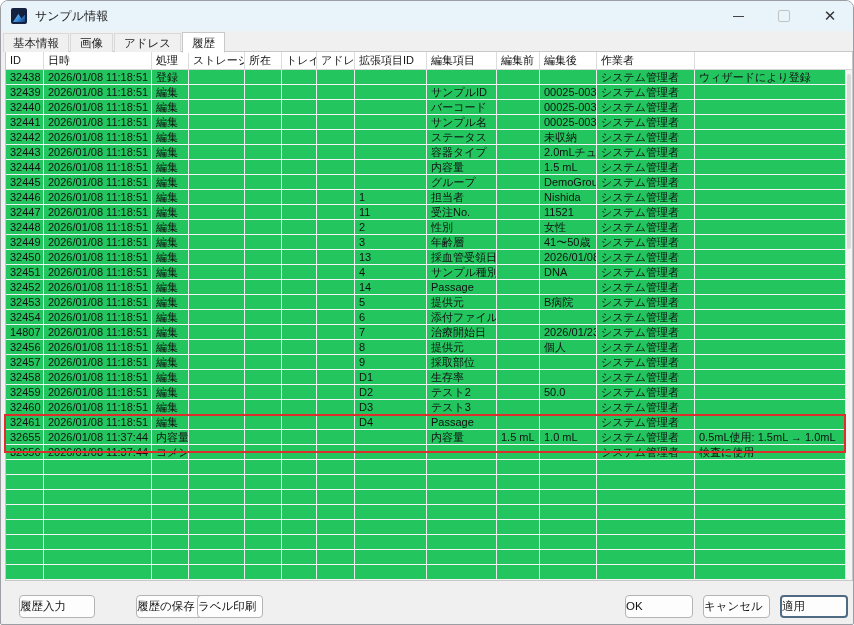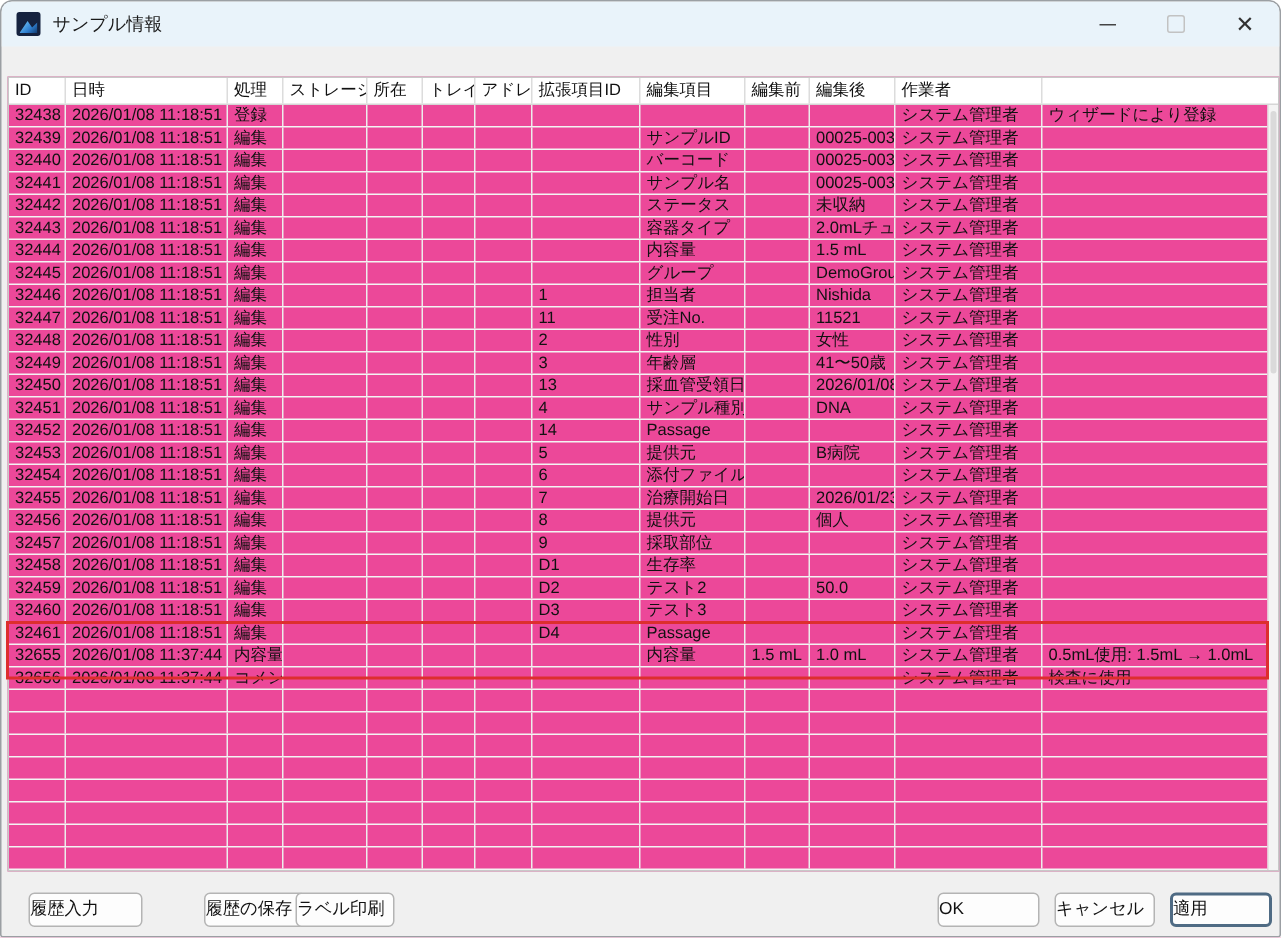--- a/index.html
+++ b/index.html
@@ -32,21 +32,21 @@
     height:19px; line-height:18px; padding:0 9px; font-size:11.5px; color:#222;
     background:#f0f0f0; border:1px solid #d9d9d9; border-bottom:none; margin-right:1px;
   }
   .tab.active {
     height:21px; line-height:20px; background:#ffffff; position:relative; top:1px;
     border:1px solid #c8c8c8; border-bottom:1px solid #ffffff; z-index:6;
   }
   
   .table-wrap {
     position:absolute; left:4px; top:50px; width:848px; height:530px;
-    background:#ec4899; border:1px solid #c8c8c8; overflow:hidden;
+    background:#22c55e; border:1px solid #c8c8c8; overflow:hidden;
   }
   .thead { display:flex; height:18px; line-height:17px; background:#ffffff; border-bottom:1px solid #d6d6d6; }
   .hcell { font-size:11px; color:#111; padding:0 4px; white-space:nowrap; overflow:hidden; border-right:1px solid #dcdcdc; flex:none; }
   .tbody { position:absolute; left:0; top:18px; right:7px; bottom:0; overflow:hidden; }
   .trow { display:flex; height:15px; line-height:14px; border-bottom:1px solid #f3f3f3; }
   .cell { font-size:11px; color:#111; padding:0 4px; white-space:nowrap; overflow:hidden; border-right:1px solid #ececec; flex:none; }
   .c0{width:38px} .c1{width:108px} .c2{width:37px} .c3{width:56px} .c4{width:37px}
   .c5{width:35px} .c6{width:38px} .c7{width:72px} .c8{width:70px} .c9{width:43px}
   .c10{width:57px} .c11{width:98px} .c12{flex:1 1 auto; border-right:none;}
   .h0{width:38px} .h1{width:108px} .h2{width:37px} .h3{width:56px} .h4{width:37px}
@@ -81,20 +81,26 @@
   <div class="titlebar">
     <div class="app-icon"></div>
     <div class="title-text">サンプル情報</div>
     <div class="win-controls">
       <div class="win-btn min"></div>
       <div class="win-btn max disabled"></div>
       <div class="win-btn close">✕</div>
     </div>
   </div>
 
+  <div class="tabstrip">
+    <div class="tab">基本情報</div>
+    <div class="tab">画像</div>
+    <div class="tab">アドレス</div>
+    <div class="tab active">履歴</div>
+  </div>
 
   <div class="table-wrap">
     <div class="thead">
         <div class="hcell h0">ID</div>
         <div class="hcell h1">日時</div>
         <div class="hcell h2">処理</div>
         <div class="hcell h3">ストレージ</div>
         <div class="hcell h4">所在</div>
         <div class="hcell h5">トレイ</div>
         <div class="hcell h6">アドレス</div>
@@ -354,21 +360,21 @@
           <div class="cell c5"></div>
           <div class="cell c6"></div>
           <div class="cell c7">6</div>
           <div class="cell c8">添付ファイル</div>
           <div class="cell c9"></div>
           <div class="cell c10"></div>
           <div class="cell c11">システム管理者</div>
           <div class="cell c12"></div>
         </div>
         <div class="trow">
-          <div class="cell c0">32455</div>
+          <div class="cell c0">14807</div>
           <div class="cell c1">2026/01/08 11:18:51</div>
           <div class="cell c2">編集</div>
           <div class="cell c3"></div>
           <div class="cell c4"></div>
           <div class="cell c5"></div>
           <div class="cell c6"></div>
           <div class="cell c7">7</div>
           <div class="cell c8">治療開始日</div>
           <div class="cell c9"></div>
           <div class="cell c10">2026/01/23</div>

